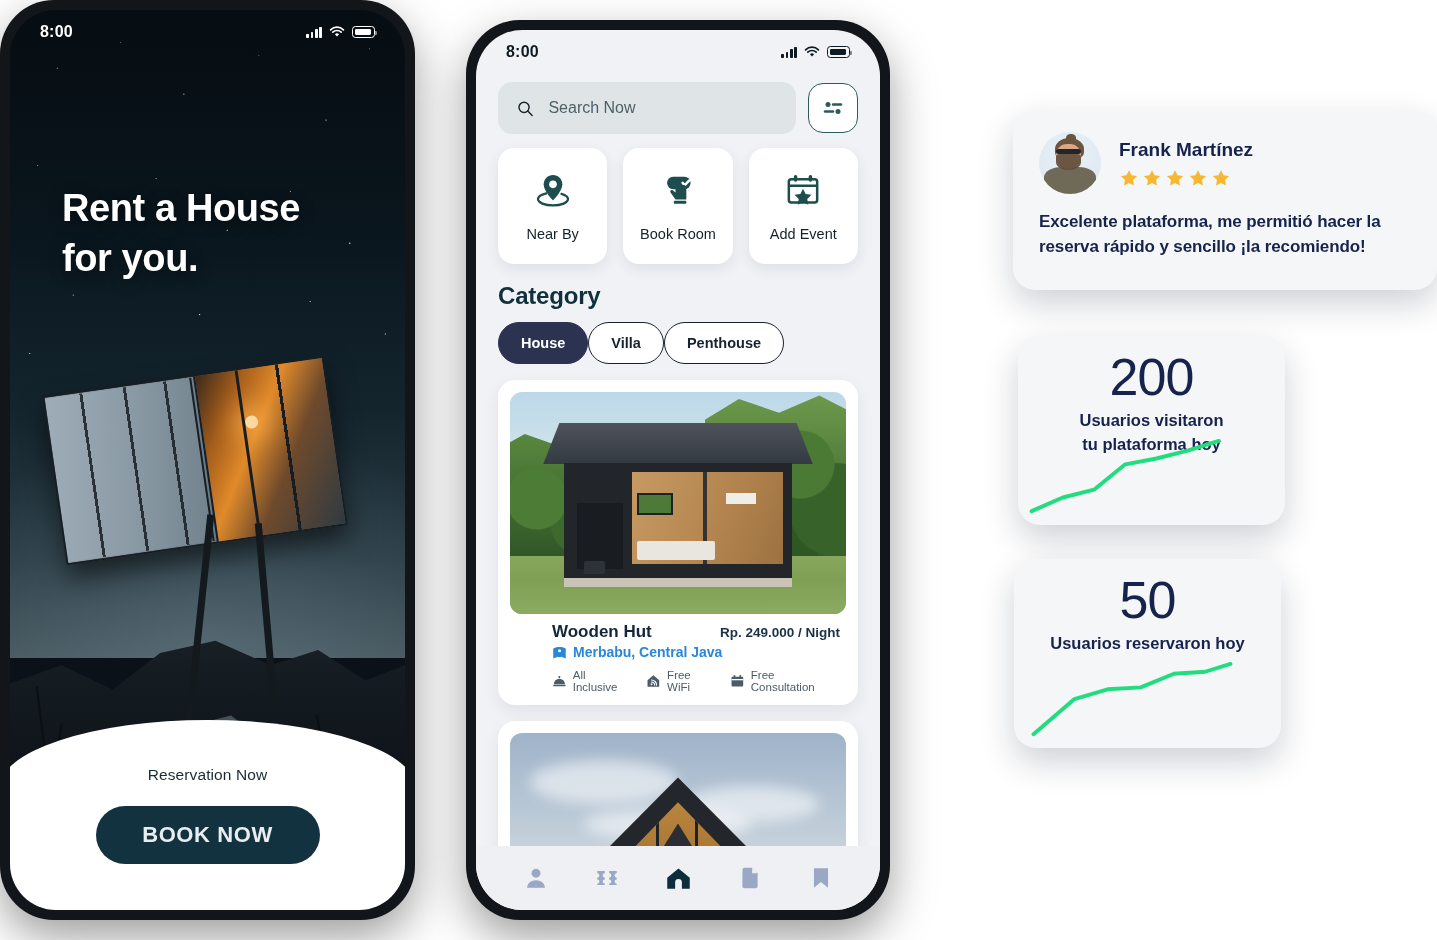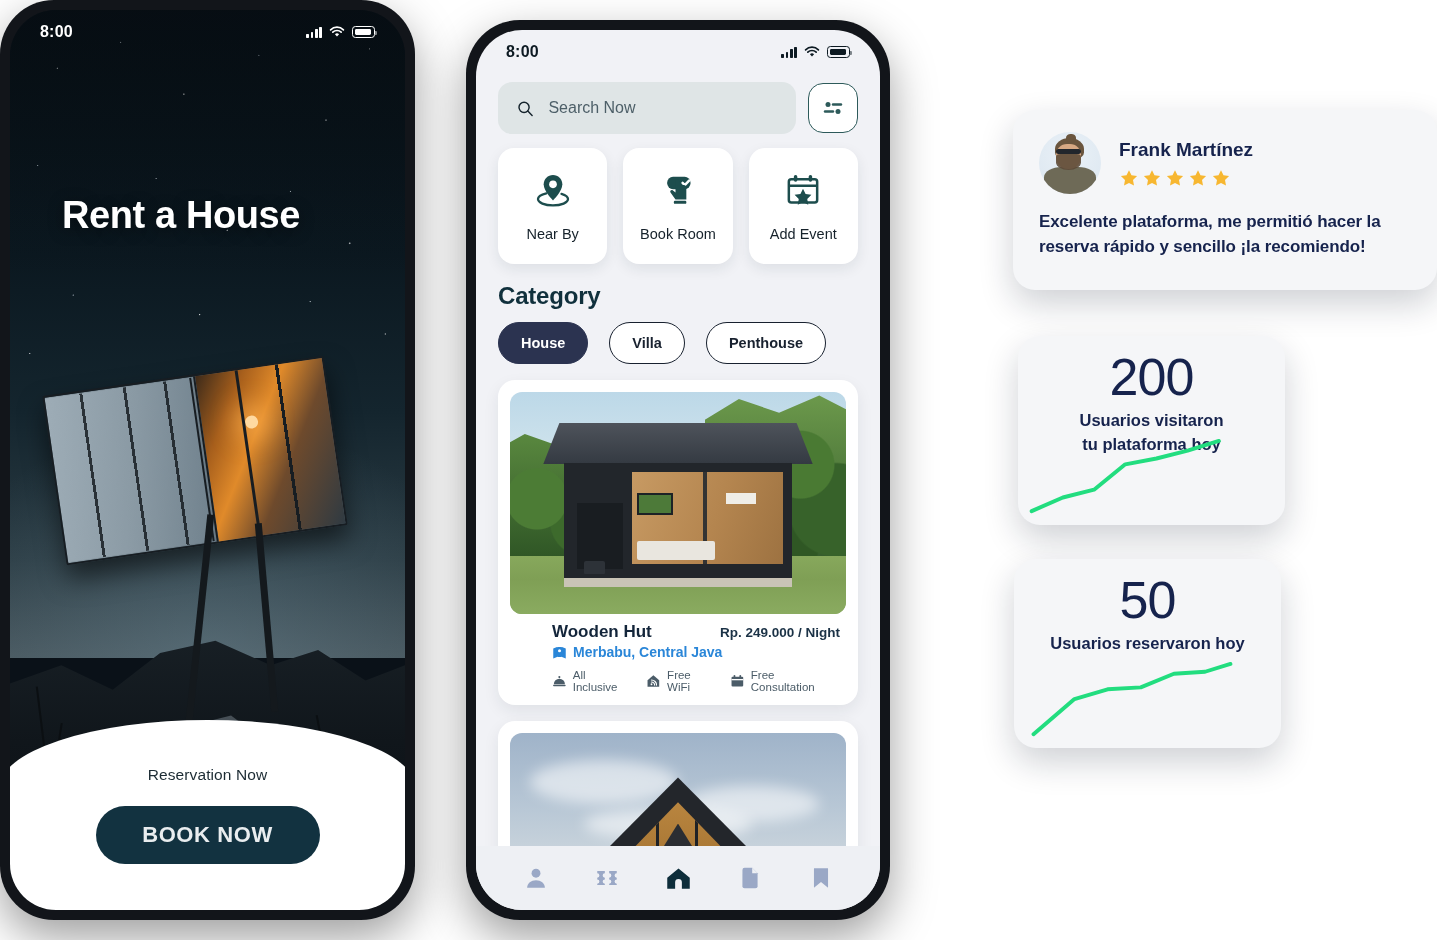--- a/index.html
+++ b/index.html
@@ -114,21 +114,21 @@
     border-right:2px solid #171d22;}
   .cabin-win-strip::after{content:"";position:absolute;inset:0;
     background:linear-gradient(90deg,transparent 24%,rgba(23,29,34,.85) 24%,rgba(23,29,34,.85) 26%,transparent 26%,transparent 54%,rgba(23,29,34,.85) 54%,rgba(23,29,34,.85) 56%,transparent 56%,transparent 82%,rgba(23,29,34,.85) 82%,rgba(23,29,34,.85) 84%,transparent 84%);}
   .stilt{position:absolute;background:#14191d;}
   .stilt.a{left:47%;top:56%;width:7px;height:24%;transform:rotate(6deg);}
   .stilt.b{left:64%;top:57%;width:7px;height:21%;transform:rotate(-5deg);}
   .branch{position:absolute;bottom:2%;width:2px;background:#0b0f12;transform-origin:bottom center;}
   .hero-veil{position:absolute;inset:0;background:linear-gradient(180deg,rgba(6,12,17,.55) 0%,rgba(6,12,17,0) 30%);}
 
   .hero-title {
-    position:absolute; left:52px; top:180px;
+    position:absolute; left:52px; top:173px;
     font-size:38px; font-weight:bold; color:#fff;
     line-height:1.32; letter-spacing:-.4px;
     text-shadow:0 3px 16px rgba(0,0,0,.45);
   }
   .reserve-card {
     position:absolute; left:-12px; right:-12px; bottom:-10px; height:200px;
     background:#fff;
     border-radius:50% 50% 0 0 / 70px 70px 0 0;
     display:flex; flex-direction:column; align-items:center;
     padding-top:46px;
@@ -169,21 +169,21 @@
   .quick-card {
     flex:1; height:116px; background:#fff; border-radius:16px;
     box-shadow:0 5px 14px rgba(24,40,54,.09);
     display:flex; flex-direction:column; align-items:center; justify-content:center; gap:16px;
     cursor:pointer;
   }
   .quick-label { font-size:14.5px; color:#16222b; }
 
   .section-title { margin-top:18px; font-size:24px; font-weight:bold; color:#10303c; letter-spacing:-.2px; }
 
-  .chips { display:flex; gap:21px; margin-top:12px; }
+  .chips { display:flex; gap:0; margin-top:12px; }
   .chip {
     height:42px; padding:0 22px; border-radius:21px;
     display:flex; align-items:center; justify-content:center;
     font-size:14.5px; font-weight:bold; white-space:nowrap;
     background:#fff; color:#18212f; border:1.8px solid #18212f; cursor:pointer;
   }
   .chip.active { background:#2b3350; color:#fff; border-color:#2b3350; }
 
   .listing {
     margin-top:16px; background:#fff; border-radius:17px;
@@ -324,20 +324,21 @@
             <path d="M1.6 3.8a9.2 9.2 0 0 1 12.8 0" stroke="currentColor" stroke-width="1.7" fill="none" stroke-linecap="round"></path>
           </svg>
           <span class="batt">
               <i></i>
             </span>
         </span>
       </div>
 
       <div class="hero-title">
         <div>Rent a House</div>
+        <div>for you.</div>
       </div>
 
       <div class="reserve-card">
         <div class="reserve-label">Reservation Now</div>
         <button class="book-btn">BOOK NOW</button>
       </div>
 
     </div>
   </div>
 

